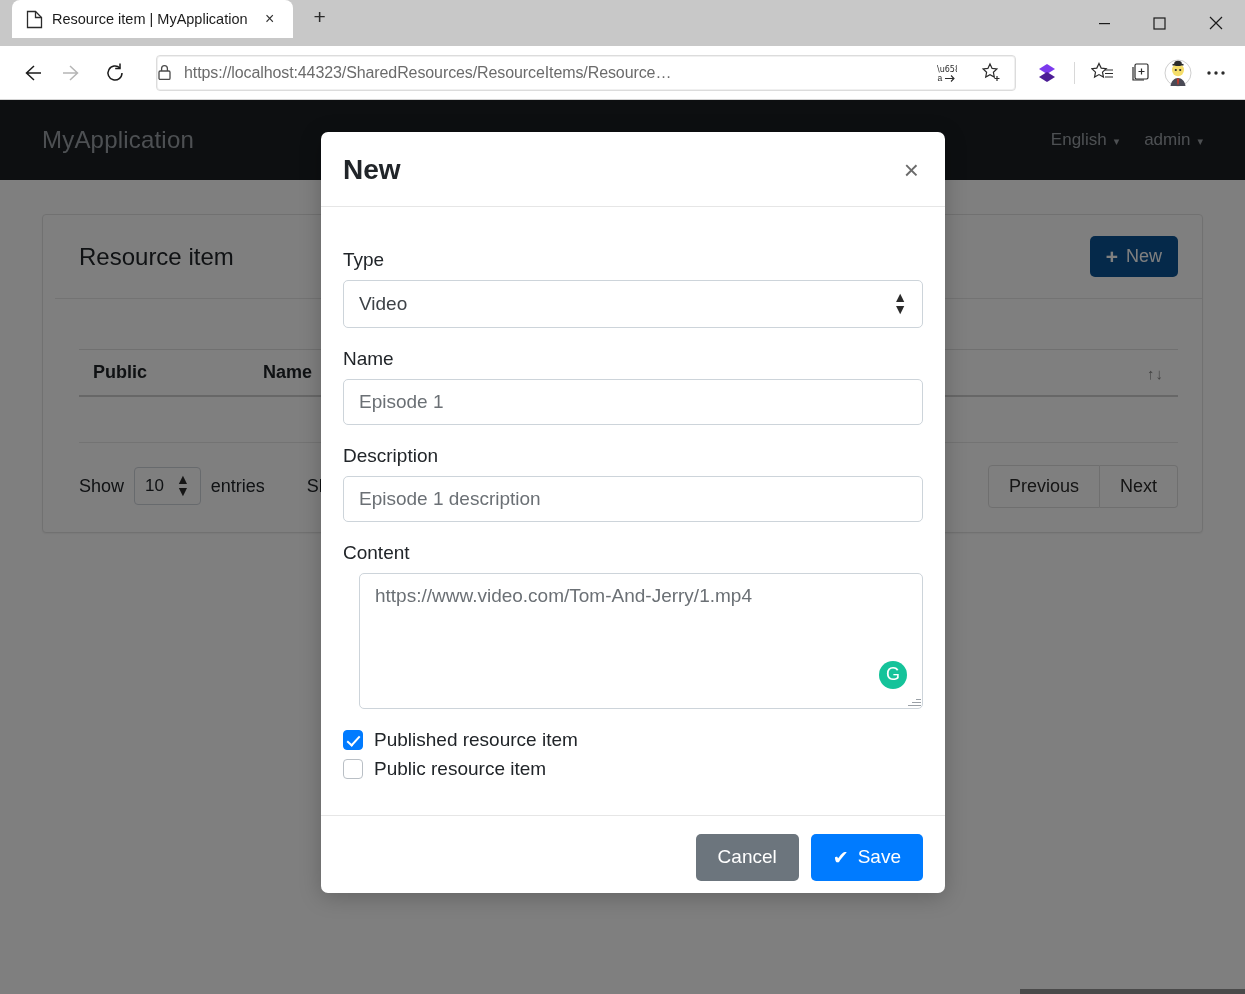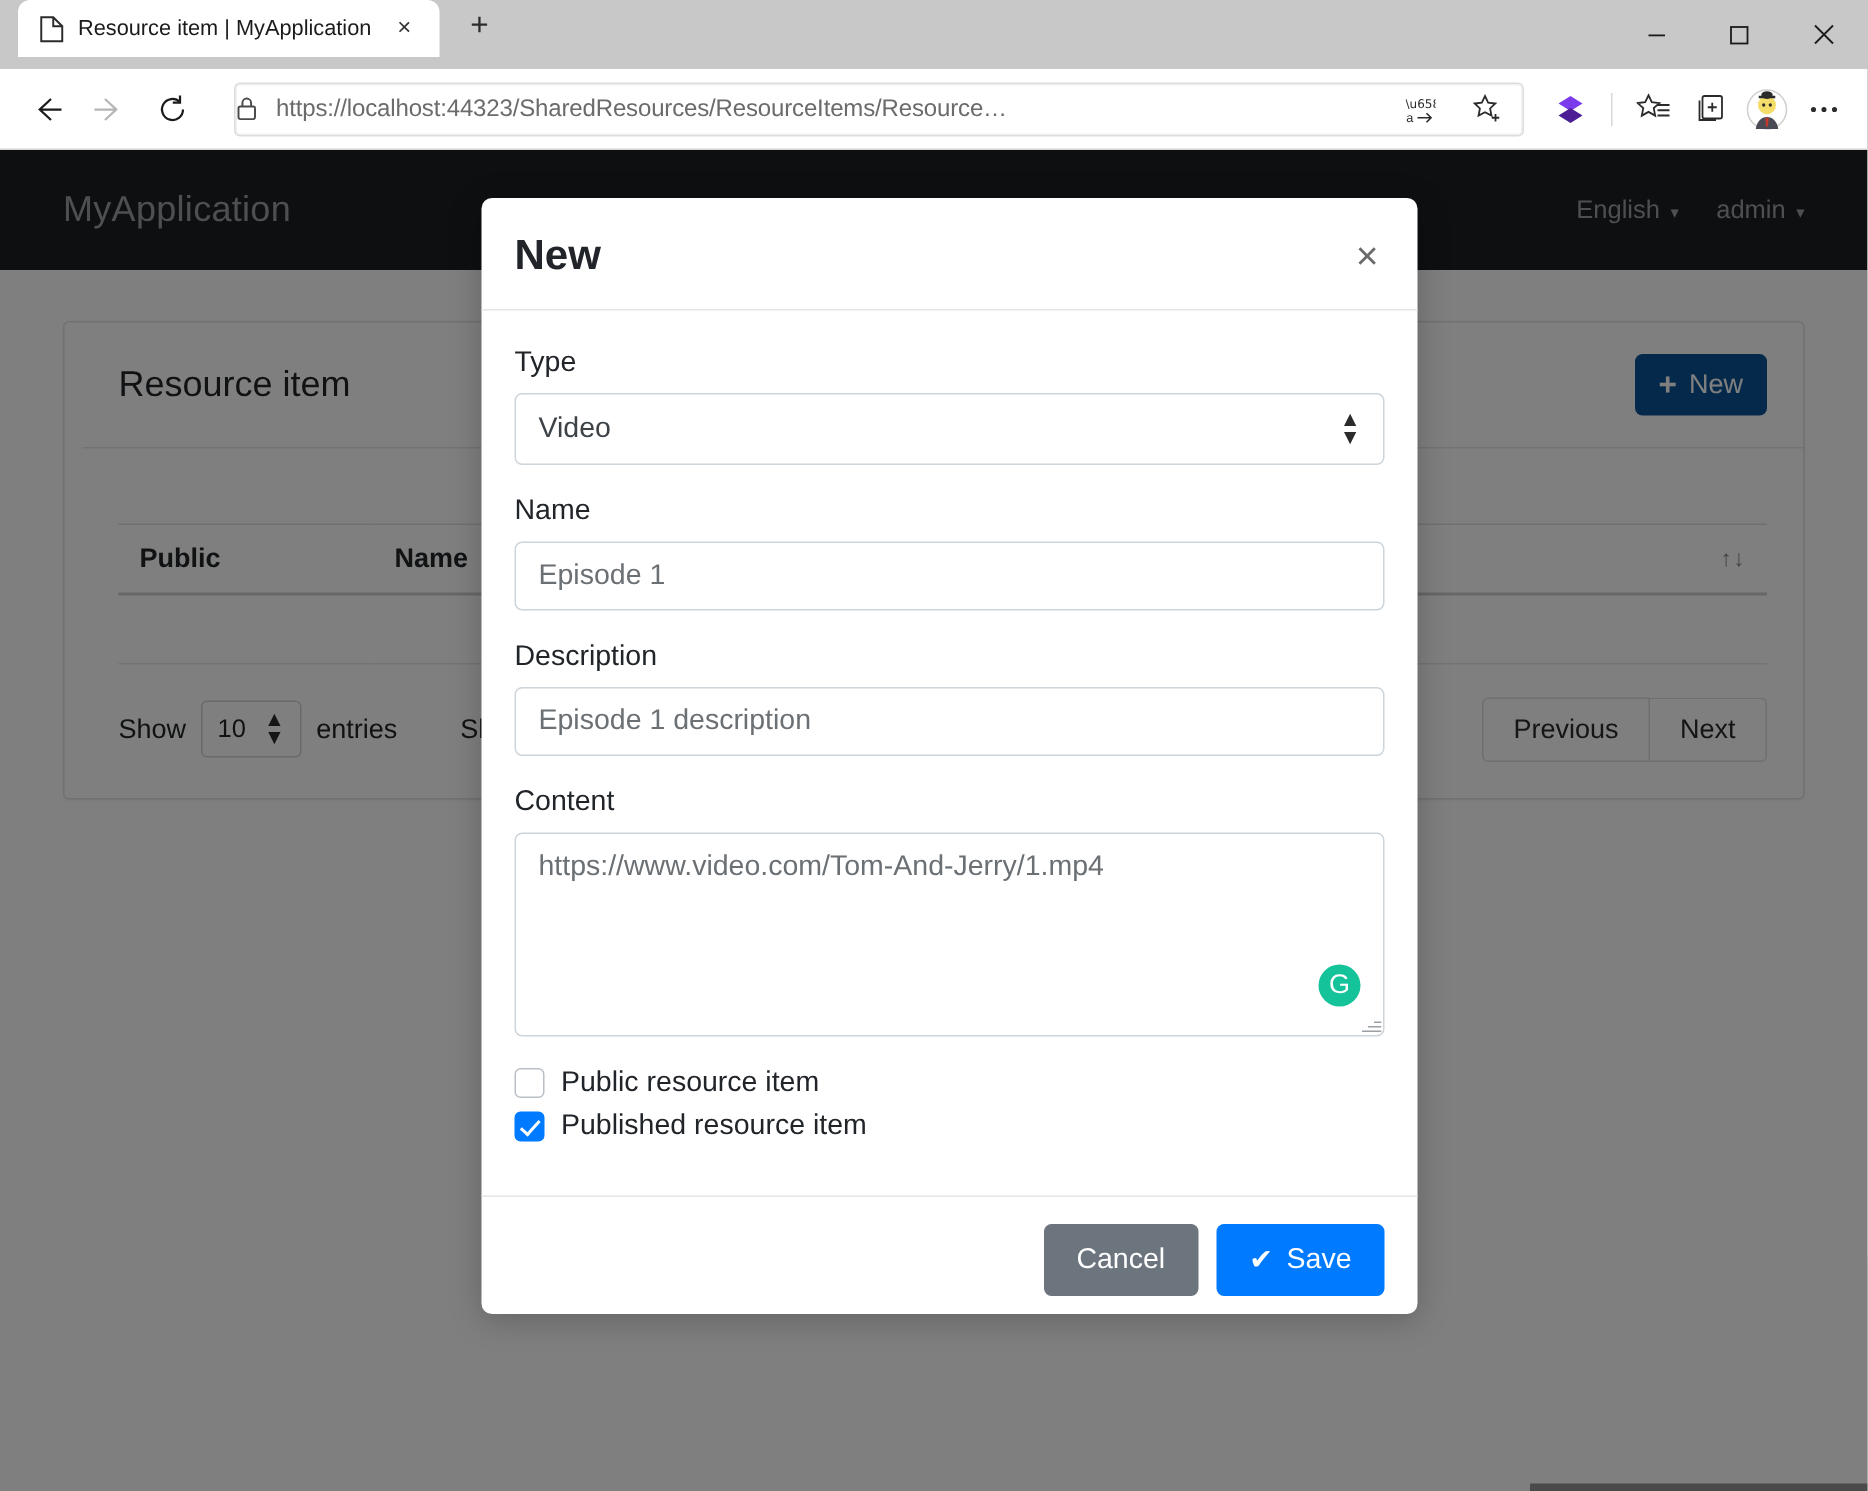--- a/index.html
+++ b/index.html
@@ -154,35 +154,35 @@
   }
   .modal-header {
     display: flex; align-items: center; justify-content: space-between;
     padding: 22px 26px 20px 22px; border-bottom: 1px solid #e6e6e6;
   }
   .modal-title { font-size: 28px; color: #212529; font-weight: 700; }
   .modal-close { font-size: 26px; color: #6b6b6b; line-height: 1; font-weight: 300; }
   .modal-body { padding: 24px 22px 10px 22px; }
   .form-group { margin-bottom: 20px; }
   .form-label {
-    display: block; font-size: 19px; color: #212529; margin-bottom: 9px;
+    display: block; font-size: 19px; color: #212529; margin-bottom: 9px; margin-top: 18px;
   }
   .form-control {
     width: 100%; border: 1px solid #cdd4da; border-radius: 5px;
     padding: 11px 15px; font-size: 19px; color: #6b7075;
     background: #ffffff; font-family: inherit;
   }
   .form-select {
     width: 100%; border: 1px solid #cdd4da; border-radius: 5px;
     padding: 11px 15px; font-size: 19px; color: #3d4247;
     background: #ffffff; display: flex; align-items: center;
     justify-content: space-between;
   }
   .select-arrows { font-size: 14px; color: #2b2b2b; line-height: .85; text-align: center; }
-  .textarea-wrap { position: relative; }
+  .textarea-wrap { position: relative; margin-left: 16px; }
   .form-textarea {
     width: 100%; height: 136px; border: 1px solid #cdd4da; border-radius: 5px;
     padding: 11px 15px; font-size: 19px; color: #6b7075;
     background: #ffffff; font-family: inherit; resize: none; display: block;
   }
   .grammarly {
     position: absolute; right: 16px; bottom: 20px; width: 28px; height: 28px;
     border-radius: 50%; background: #15c39a; color: #ffffff;
     display: flex; align-items: center; justify-content: center;
     font-size: 18px; font-weight: 400;
@@ -443,26 +443,26 @@
           <div class="grammarly">G</div>
           <div class="resize-handle">
             <i style="bottom:1px; width:13px;"></i>
             <i style="bottom:4px; width:9px;"></i>
             <i style="bottom:7px; width:5px;"></i>
           </div>
         </div>
       </div>
 
       <div class="check-row">
+        <span class="cbox checked"></span>
+        <span class="check-label">Published resource item</span>
+      </div>
+      <div class="check-row">
         <span class="cbox"></span>
         <span class="check-label">Public resource item</span>
-      </div>
-      <div class="check-row">
-        <span class="cbox checked"></span>
-        <span class="check-label">Published resource item</span>
       </div>
     </div>
 
     <div class="modal-footer">
       <button class="btn btn-cancel">
         <span>Cancel</span>
       </button>
       <button class="btn btn-save">
         <span>✔</span>
         <span>Save</span>

